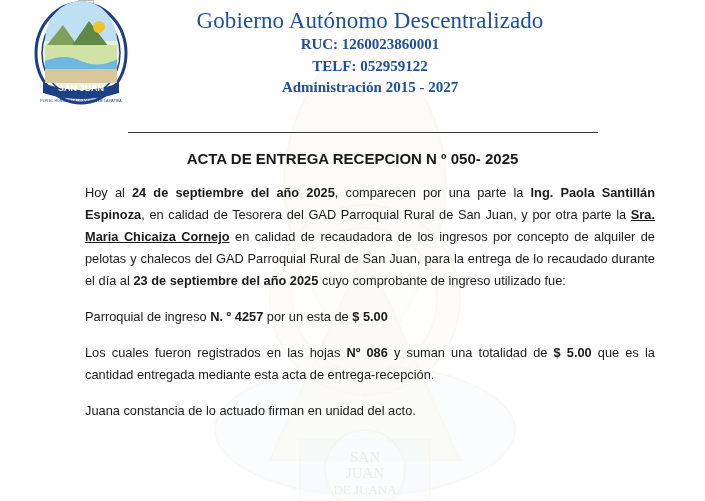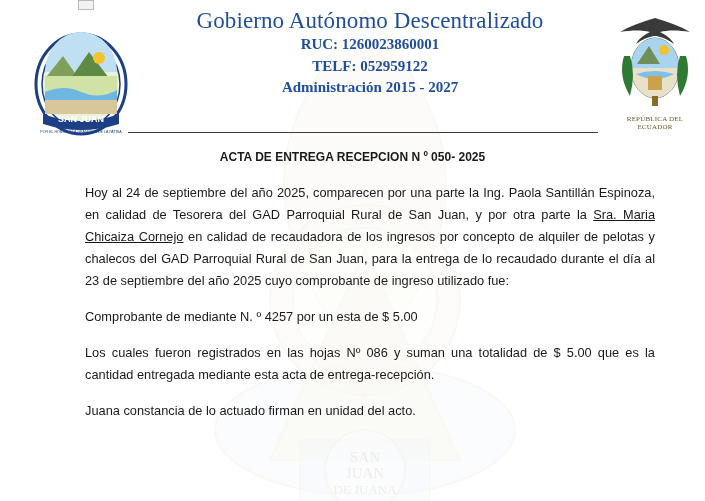--- a/index.html
+++ b/index.html
@@ -48,21 +48,21 @@
   }
 
   
   .header {
     position: relative;
     height: 130px;
   }
   .logo-left {
     position: absolute;
     left: 33px;
-    top: 32px;
+    top: 1px;
     width: 96px;
     height: 104px;
   }
   .logo-right {
     position: absolute;
     left: 612px;
     top: 12px;
     width: 86px;
     height: 110px;
     text-align: center;
@@ -105,37 +105,37 @@
     border-top: 1px solid #3b3b3b;
   }
 
   
   .doc-title {
     position: absolute;
     left: 0;
     top: 150px;
     width: 705px;
     text-align: center;
-    font-size: 12px;
+    font-size: 15px;
     font-weight: bold;
     color: #1a1a1a;
   }
 
   .body-text {
     position: absolute;
     left: 85px;
     top: 182px;
     width: 570px;
     font-size: 12.8px;
     color: #1a1a1a;
     line-height: 1.72;
     text-align: justify;
   }
   .body-text p { margin: 0 0 14px 0; }
-  .body-text b { font-weight: normal; }
+  .body-text b { font-weight: bold; }
   .u { text-decoration: underline; }
 </style>
 </head>
 <body>
 
 <div class="watermark">
   <svg viewBox="0 0 430 501" xmlns="http://www.w3.org/2000/svg">
     <g stroke="#c9b37a" fill="none" stroke-width="2">
       <path d="M215 10 C 150 90, 120 150, 140 230 C 160 310, 205 340, 215 400 C 225 340, 270 310, 290 230 C 310 150, 280 90, 215 10 Z" fill="#e8dcc0" opacity="0.55"></path>
       <ellipse cx="215" cy="430" rx="150" ry="65" fill="#cfe0f0" opacity="0.5"></ellipse>
@@ -174,60 +174,40 @@
         <path d="M12 60 q 20 -8 36 0 q 18 8 36 -2 l0 10 l-72 0 z" fill="#6fb7e0"></path>
 
         <rect x="12" y="68" width="72" height="14" fill="#d8c79a"></rect>
 
         <path d="M10 82 q38 14 76 0 l0 10 q-38 12 -76 0 z" fill="#1d3f86"></path>
         <text x="48" y="90" text-anchor="middle" font-family="Liberation Sans, sans-serif" font-size="9" font-weight="bold" fill="#ffffff">SAN JUAN</text>
         <text x="48" y="101" text-anchor="middle" font-family="Liberation Sans, sans-serif" font-size="3.6" fill="#1d3f86">POR EL HONOR Y LA GRANDEZA DE LA PATRIA</text>
       </svg>
     </div>
 
-    <div class="logo-right">
-      <svg viewBox="0 0 86 98" xmlns="http://www.w3.org/2000/svg">
-
-        <path d="M43 6 C 30 10, 18 14, 8 20 C 20 18, 30 18, 38 20 C 30 24, 26 28, 24 32 C 32 26, 40 24, 43 24 C 46 24, 54 26, 62 32 C 60 28, 56 24, 48 20 C 56 18, 66 18, 78 20 C 68 14, 56 10, 43 6 Z" fill="#3a3a3a"></path>
-
-        <ellipse cx="43" cy="56" rx="24" ry="30" fill="#ffffff" stroke="#6b6b6b" stroke-width="1"></ellipse>
-        <path d="M43 26 a24 30 0 0 1 24 30 l-48 0 a24 30 0 0 1 24 -30 z" fill="#a9d4ef"></path>
-        <path d="M25 52 L37 34 L48 52 Z" fill="#6f8f59"></path>
-        <circle cx="52" cy="38" r="5" fill="#f2c230"></circle>
-        <path d="M19 56 l48 0 a24 30 0 0 1 -24 30 a24 30 0 0 1 -24 -30 z" fill="#e8e0c8"></path>
-        <path d="M24 62 q19 -6 38 0 q-19 10 -38 0 z" fill="#7ec0e6"></path>
-        <rect x="36" y="64" width="14" height="14" fill="#caa24a"></rect>
-
-        <path d="M12 44 q-6 20 6 40 q6 -22 0 -40 z" fill="#2f7a33"></path>
-        <path d="M74 44 q6 20 -6 40 q-6 -22 0 -40 z" fill="#2f7a33"></path>
-
-        <rect x="40" y="84" width="6" height="10" fill="#8a6a2a"></rect>
-      </svg>
-      <div class="caption">REPÚBLICA DEL ECUADOR</div>
-    </div>
 
     <div class="header-text">
       <div class="h-line1">Gobierno Autónomo Descentralizado</div>
       <div class="h-line3">RUC: 1260023860001</div>
       <div class="h-line4">TELF: 052959122</div>
       <div class="h-line5">Administración 2015 - 2027</div>
     </div>
 
     <div class="header-rule"></div>
   </div>
 
   <div class="doc-title">ACTA DE ENTREGA RECEPCION N º 050- 2025</div>
 
   <div class="body-text">
     <p>
       <span>Hoy al </span><b>24 de septiembre del año 2025</b><span>, comparecen por una parte la </span><b>Ing. Paola Santillán Espinoza</b><span>, en calidad de Tesorera del GAD Parroquial Rural de San Juan, y por otra parte la </span><b class="u">Sra. Maria Chicaiza Cornejo</b><span> en calidad de recaudadora de los ingresos por concepto de alquiler de pelotas y chalecos del GAD Parroquial Rural de San Juan, para la entrega de lo recaudado durante el día al </span><b>23 de septiembre del año 2025</b><span> cuyo comprobante de ingreso utilizado fue:</span>
     </p>
 
     <p>
-      <span>Comprobante de mediante </span><b>N. º 4257</b><span> por un esta de </span><b>$ 5.00</b>
+      <span>Parroquial de ingreso </span><b>N. º 4257</b><span> por un esta de </span><b>$ 5.00</b>
     </p>
 
     <p>
       <span>Los cuales fueron registrados en las hojas </span><b>Nº 086</b><span> y suman una totalidad de </span><b>$ 5.00</b><span> que es la cantidad entregada mediante esta acta de entrega-recepción.</span>
     </p>
 
     <p>Juana constancia de lo actuado firman en unidad del acto.</p>
   </div>
 
 </div>

